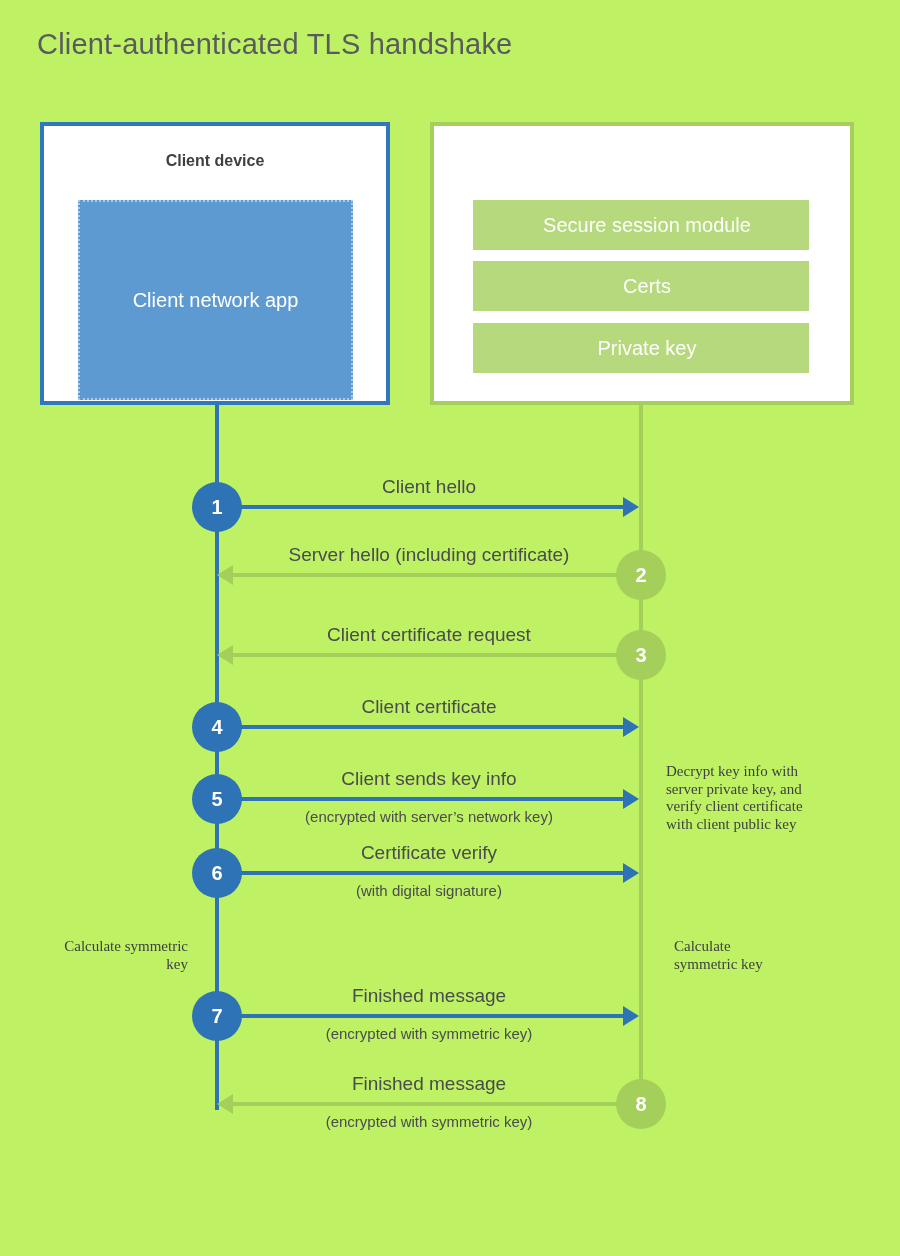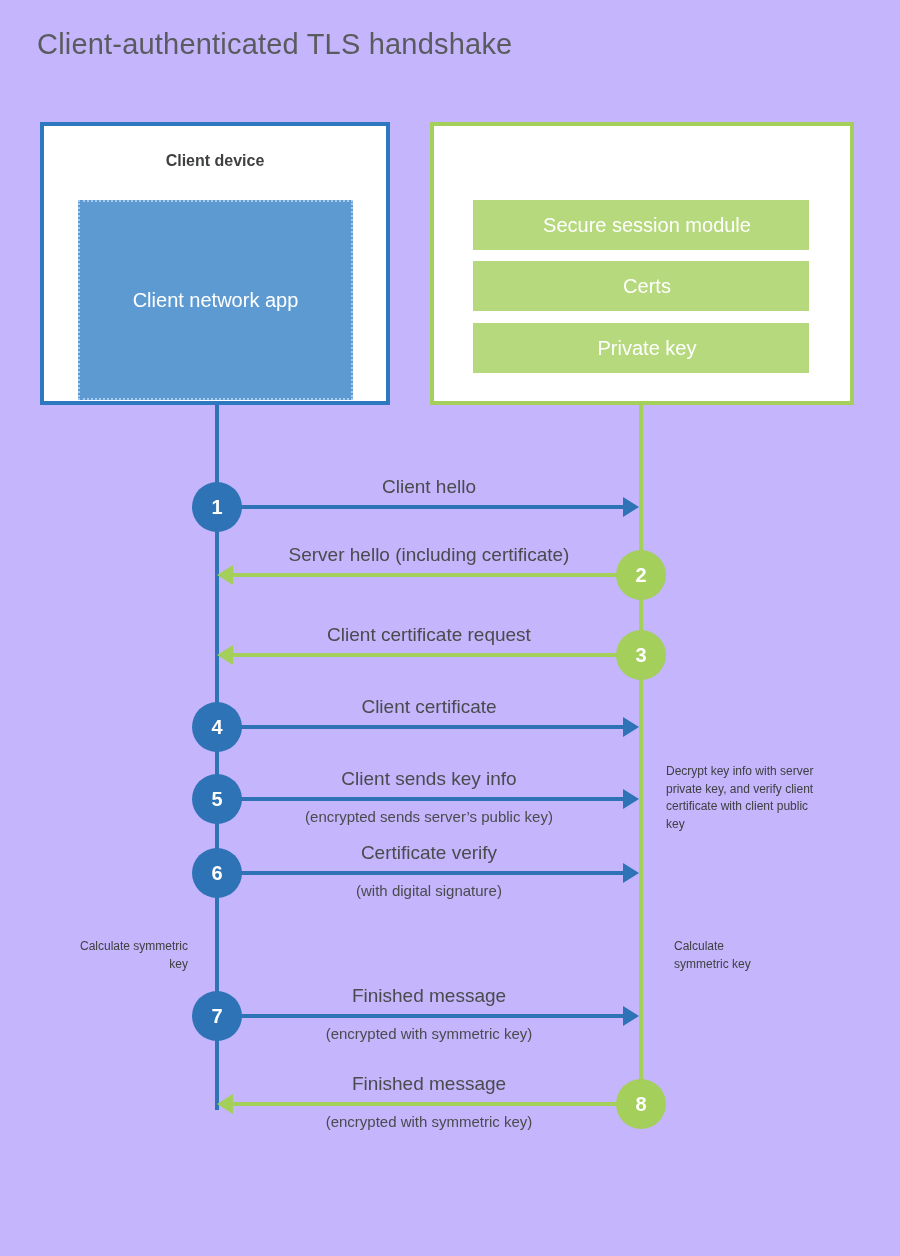--- a/index.html
+++ b/index.html
@@ -7,21 +7,21 @@
     --blue-border:#2e78c0;
     --blue-fill:#5e9ad2;
     --green:#a3cf5a;
     --green-fill:#b5d97c;
     --ink:#3f4040;
     --label:#4a4b4d;
     --title:#5a5b5e;
   }
   *{margin:0;padding:0;box-sizing:border-box;}
   body{background:#ffffff;font-family:"Liberation Sans",sans-serif;}
-  .canvas{position:relative;width:900px;height:1256px;background:#c4b5fd;overflow:hidden;}
+  .canvas{position:relative;width:900px;height:1256px;background:#bef264;overflow:hidden;}
 
   .page-title{position:absolute;left:37px;top:28px;font-size:29px;font-weight:300;color:var(--title);letter-spacing:.2px;}
 
   
   .box{position:absolute;top:122px;height:283px;background:#fff;}
   .client-box{left:40px;width:350px;border:4px solid var(--blue-border);}
   .server-box{left:430px;width:424px;border:4px solid var(--green);}
   .box-title{margin-top:26px;text-align:center;font-size:16px;font-weight:bold;color:var(--ink);}
 
   .client-app{position:absolute;left:34px;top:74px;width:275px;height:200px;background:var(--blue-fill);
@@ -53,21 +53,21 @@
     display:flex;align-items:center;justify-content:center;color:#fff;font-size:20px;font-weight:bold;}
   .step.right .circle{left:192px;background:var(--blue);}
   .step.left  .circle{left:616px;background:var(--green);}
 
   .step .label{position:absolute;left:217px;width:424px;top:calc(var(--y) - 31px);
     text-align:center;font-size:19px;color:var(--label);}
   .step .sublabel{position:absolute;left:217px;width:424px;top:calc(var(--y) + 9px);
     text-align:center;font-size:15px;color:var(--label);}
 
   
-  .note{position:absolute;font-size:12px;line-height:17.5px;color:var(--ink);}
+  .note{position:absolute;font-size:15px;line-height:17.5px;color:var(--ink);font-family:Liberation Serif, serif;}
   .note-decrypt{left:666px;top:763px;width:164px;text-align:left;}
   .note-calc-left{left:60px;top:938px;width:128px;text-align:right;}
   .note-calc-right{left:674px;top:938px;width:100px;text-align:left;}
 </style>
 </head>
 <body>
 
 <div class="canvas">
 
   <div class="page-title">Client-authenticated TLS handshake</div>
@@ -113,21 +113,21 @@
     <div class="line"></div>
     <div class="head"></div>
     <div class="label">Client certificate</div>
     <div class="circle">4</div>
   </div>
 
   <div class="step s5 right">
     <div class="line"></div>
     <div class="head"></div>
     <div class="label">Client sends key info</div>
-    <div class="sublabel">(encrypted sends server’s public key)</div>
+    <div class="sublabel">(encrypted with server’s network key)</div>
     <div class="circle">5</div>
   </div>
 
   <div class="step s6 right">
     <div class="line"></div>
     <div class="head"></div>
     <div class="label">Certificate verify</div>
     <div class="sublabel">(with digital signature)</div>
     <div class="circle">6</div>
   </div>

